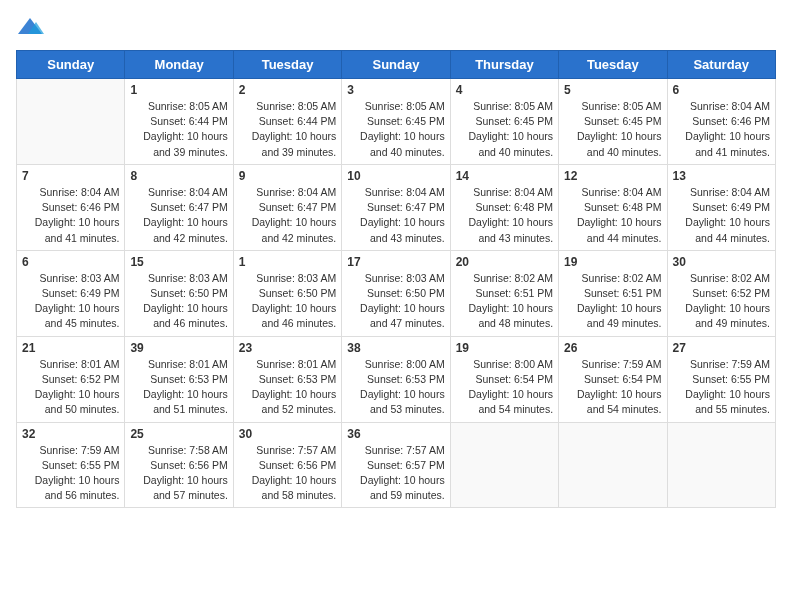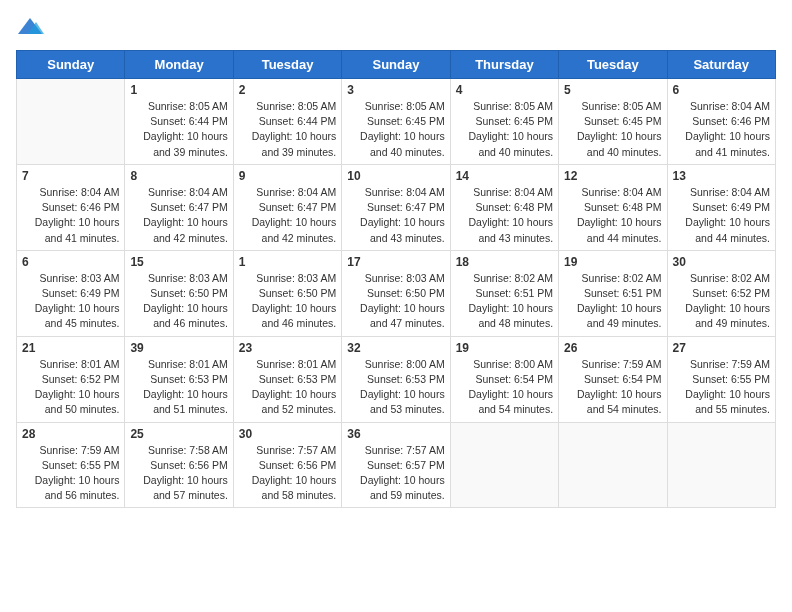--- a/index.html
+++ b/index.html
@@ -177,21 +177,21 @@
         </td>
         <td>
           <span class="day-num">1</span>
           <div class="day-info">Sunrise: 8:03 AM<br>Sunset: 6:50 PM<br>Daylight: 10 hours and 46 minutes.</div>
         </td>
         <td>
           <span class="day-num">17</span>
           <div class="day-info">Sunrise: 8:03 AM<br>Sunset: 6:50 PM<br>Daylight: 10 hours and 47 minutes.</div>
         </td>
         <td>
-          <span class="day-num">18</span>
+          <span class="day-num">20</span>
           <div class="day-info">Sunrise: 8:02 AM<br>Sunset: 6:51 PM<br>Daylight: 10 hours and 48 minutes.</div>
         </td>
         <td>
           <span class="day-num">19</span>
           <div class="day-info">Sunrise: 8:02 AM<br>Sunset: 6:51 PM<br>Daylight: 10 hours and 49 minutes.</div>
         </td>
         <td>
           <span class="day-num">30</span>
           <div class="day-info">Sunrise: 8:02 AM<br>Sunset: 6:52 PM<br>Daylight: 10 hours and 49 minutes.</div>
         </td>
@@ -203,39 +203,39 @@
         </td>
         <td>
           <span class="day-num">39</span>
           <div class="day-info">Sunrise: 8:01 AM<br>Sunset: 6:53 PM<br>Daylight: 10 hours and 51 minutes.</div>
         </td>
         <td>
           <span class="day-num">23</span>
           <div class="day-info">Sunrise: 8:01 AM<br>Sunset: 6:53 PM<br>Daylight: 10 hours and 52 minutes.</div>
         </td>
         <td>
-          <span class="day-num">32</span>
+          <span class="day-num">38</span>
           <div class="day-info">Sunrise: 8:00 AM<br>Sunset: 6:53 PM<br>Daylight: 10 hours and 53 minutes.</div>
         </td>
         <td>
           <span class="day-num">19</span>
           <div class="day-info">Sunrise: 8:00 AM<br>Sunset: 6:54 PM<br>Daylight: 10 hours and 54 minutes.</div>
         </td>
         <td>
           <span class="day-num">26</span>
           <div class="day-info">Sunrise: 7:59 AM<br>Sunset: 6:54 PM<br>Daylight: 10 hours and 54 minutes.</div>
         </td>
         <td>
           <span class="day-num">27</span>
           <div class="day-info">Sunrise: 7:59 AM<br>Sunset: 6:55 PM<br>Daylight: 10 hours and 55 minutes.</div>
         </td>
       </tr>
       <tr>
         <td>
-          <span class="day-num">28</span>
+          <span class="day-num">32</span>
           <div class="day-info">Sunrise: 7:59 AM<br>Sunset: 6:55 PM<br>Daylight: 10 hours and 56 minutes.</div>
         </td>
         <td>
           <span class="day-num">25</span>
           <div class="day-info">Sunrise: 7:58 AM<br>Sunset: 6:56 PM<br>Daylight: 10 hours and 57 minutes.</div>
         </td>
         <td>
           <span class="day-num">30</span>
           <div class="day-info">Sunrise: 7:57 AM<br>Sunset: 6:56 PM<br>Daylight: 10 hours and 58 minutes.</div>
         </td>

